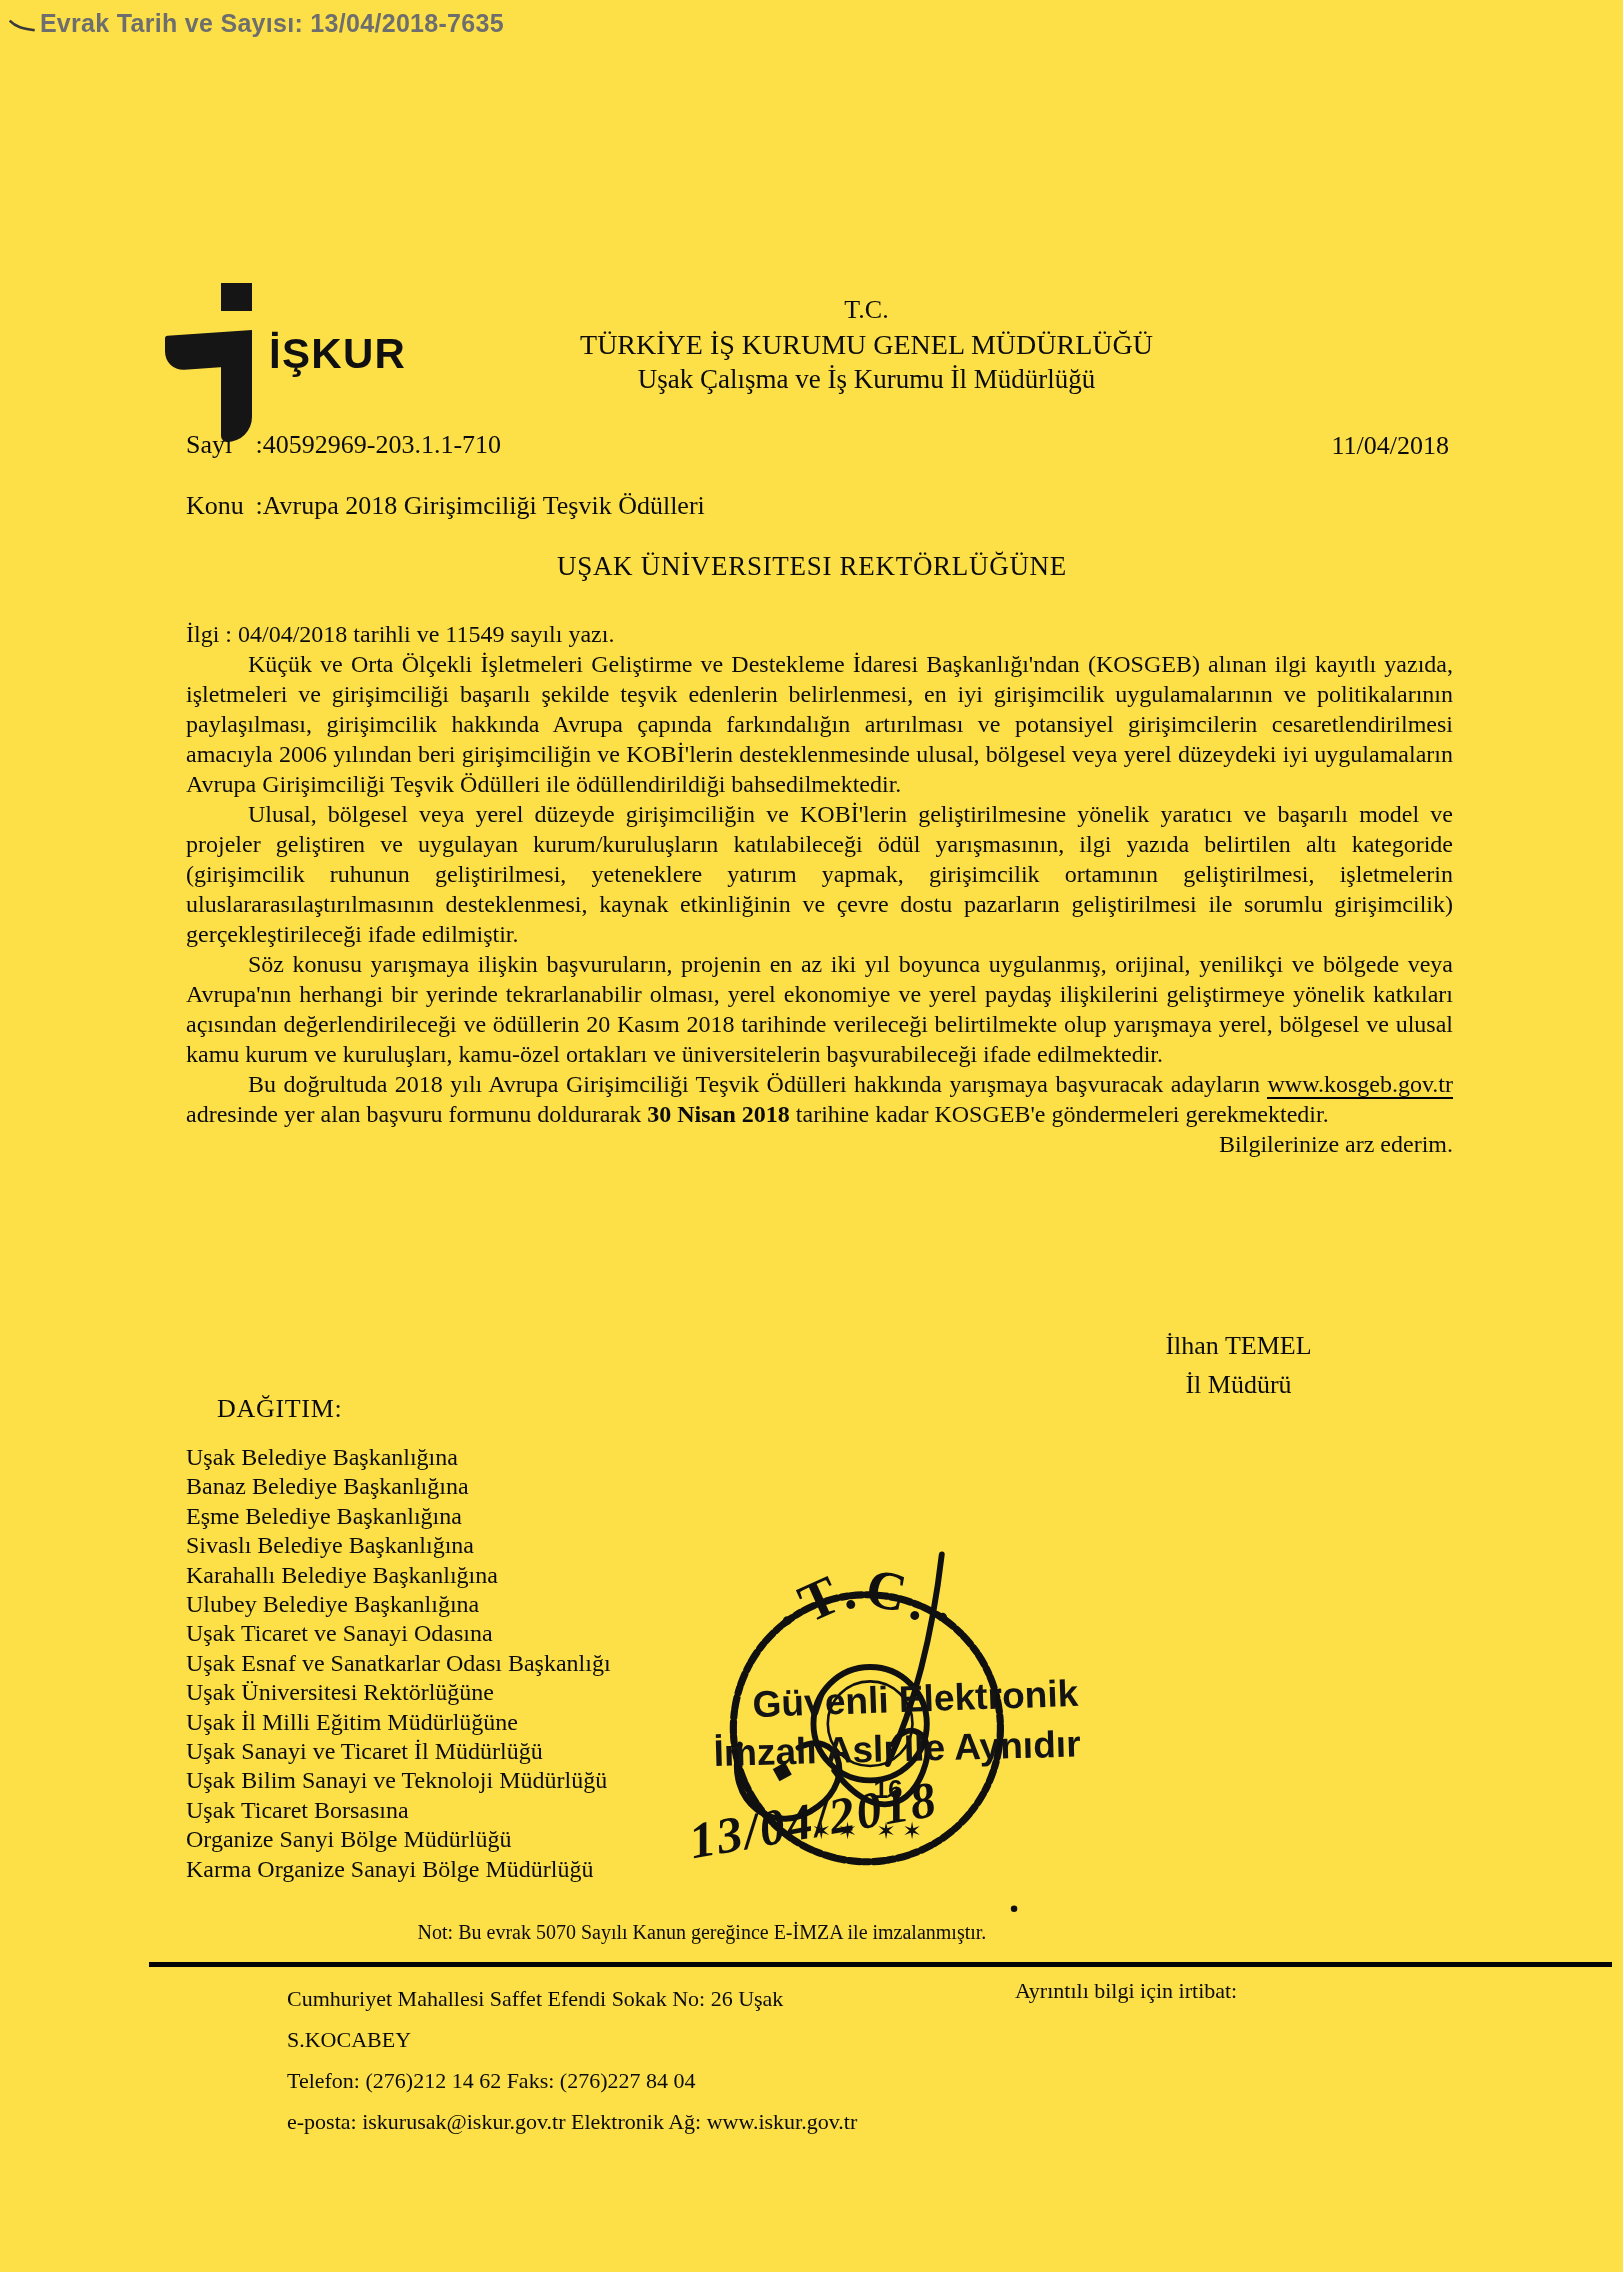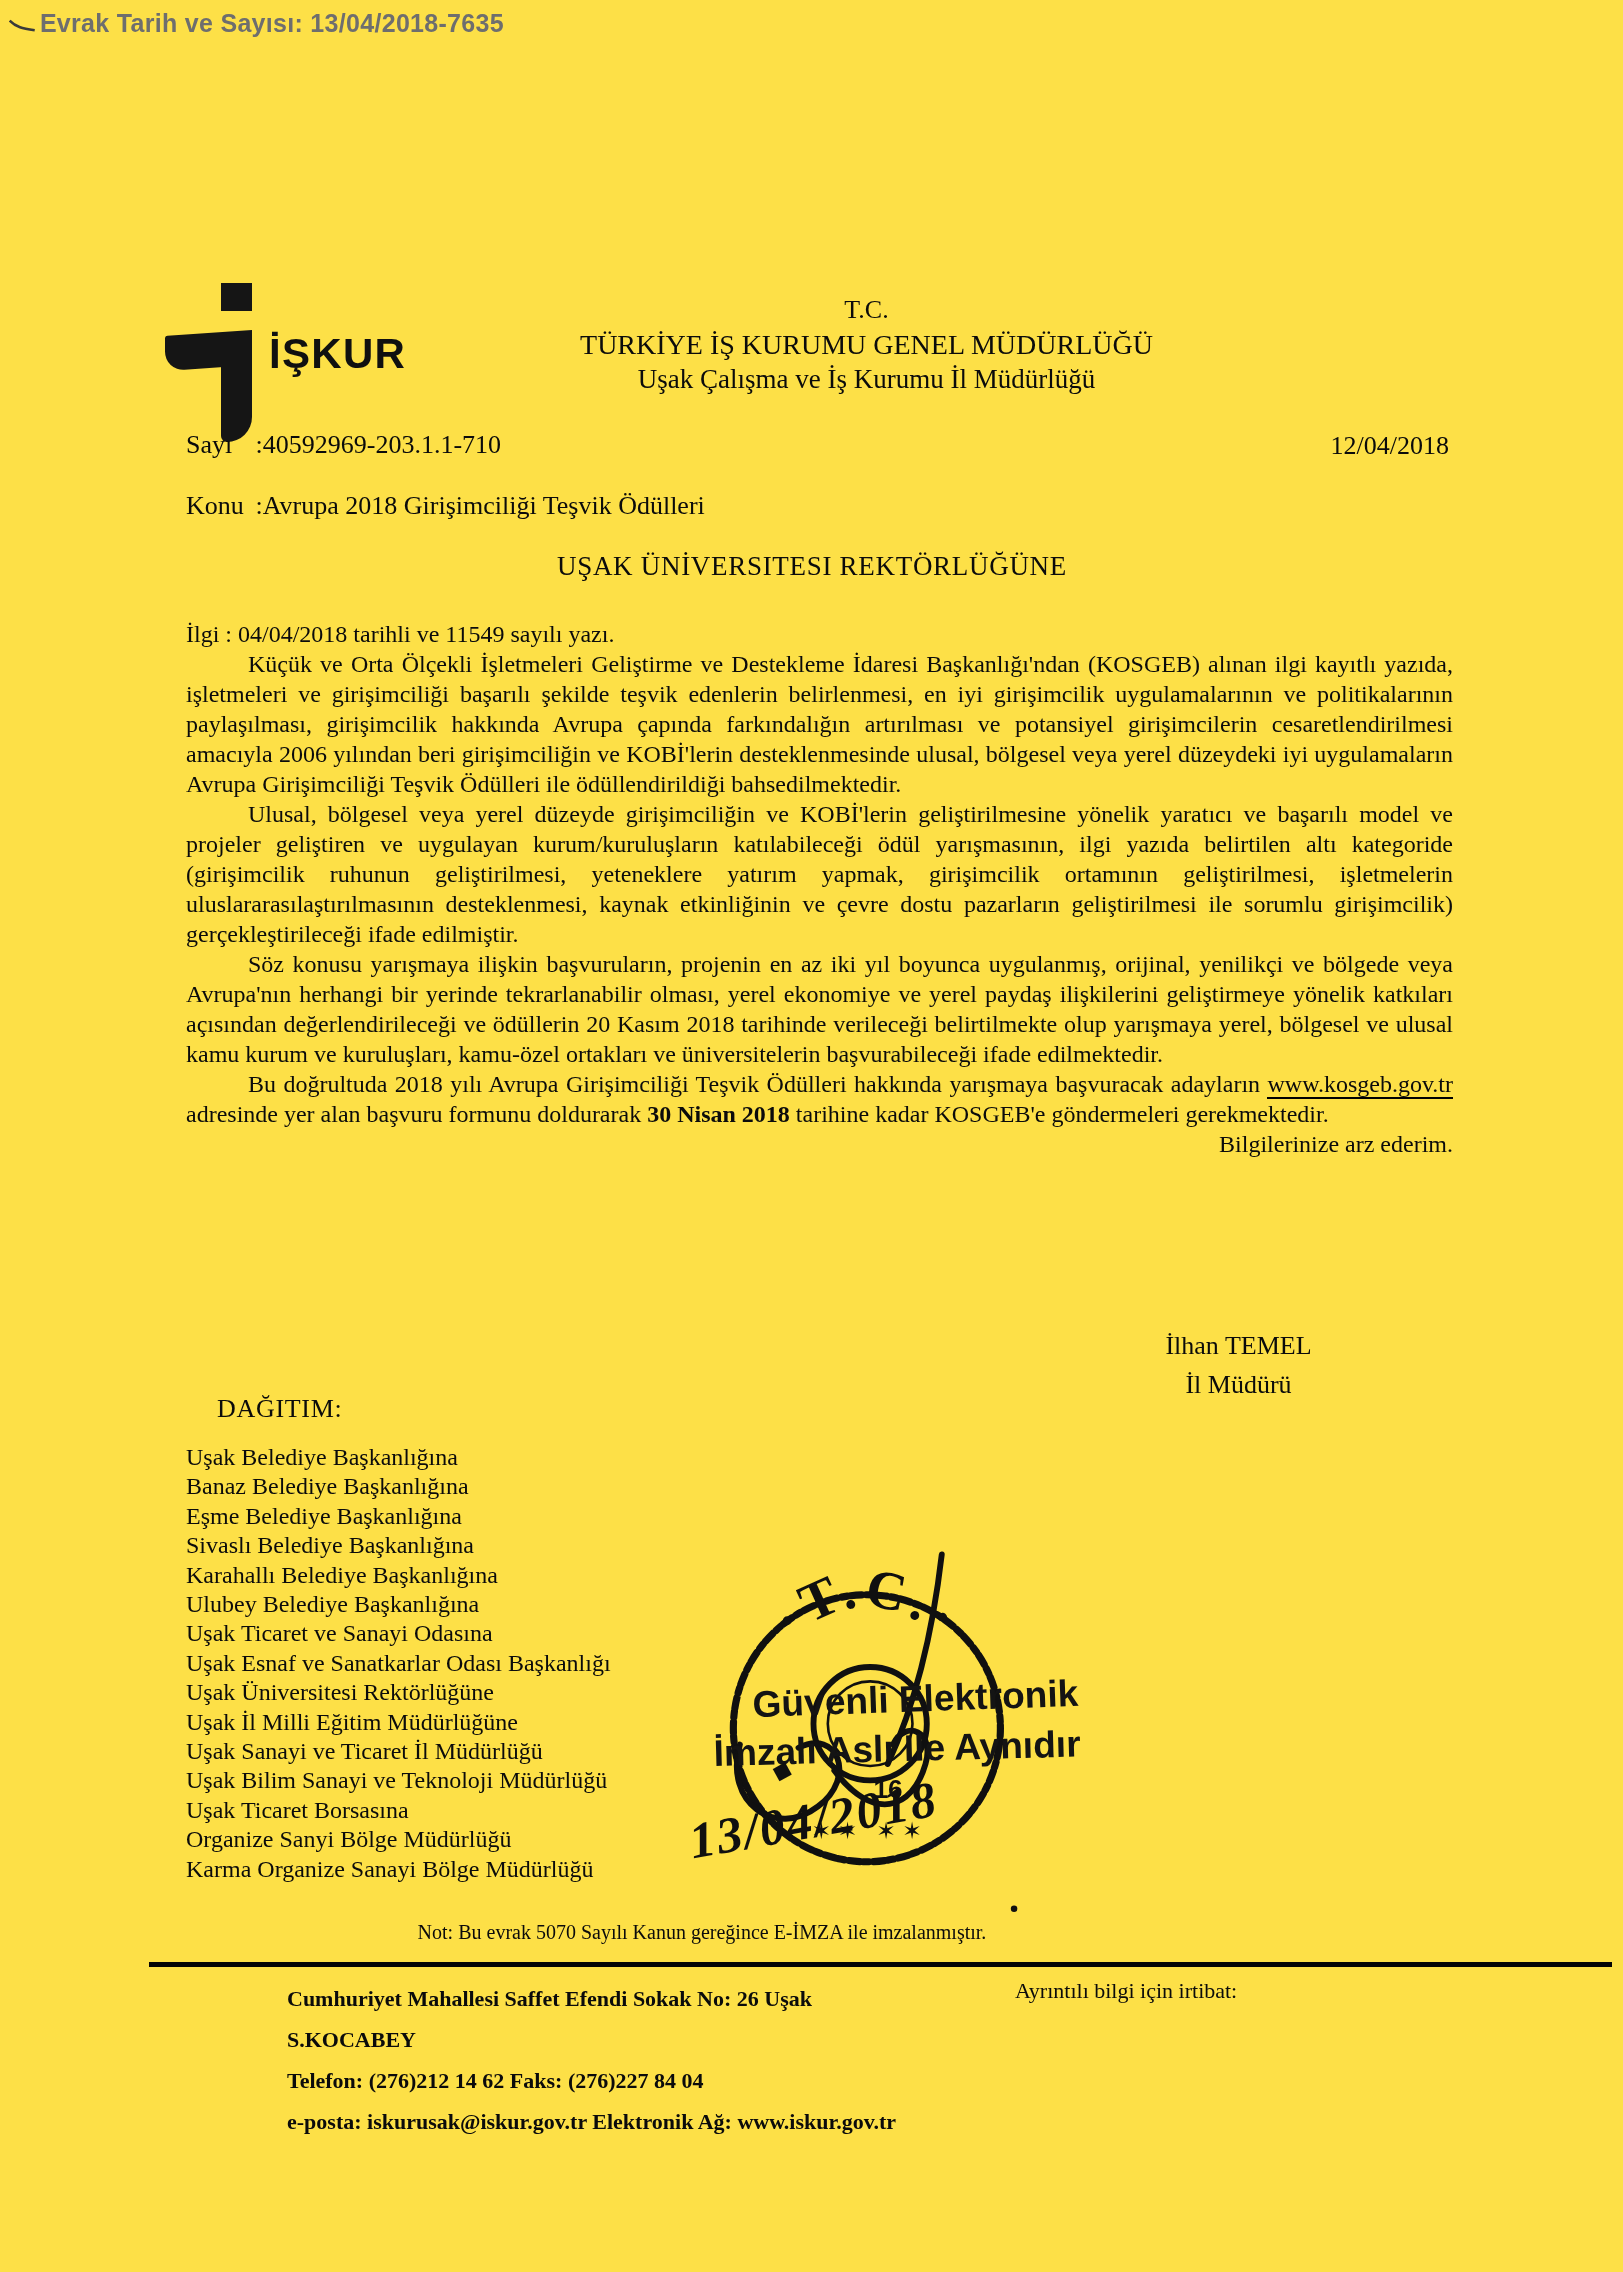--- a/index.html
+++ b/index.html
@@ -44,21 +44,21 @@
   
   .dist-label{position:absolute;left:186px;top:1394px;font-size:26px;letter-spacing:0.7px;margin-left:31px;}
   .dist-list{position:absolute;left:186px;top:1443px;margin:0;padding:0;list-style:none;
     font-size:24px;line-height:29.4px;}
   
   .stamp{position:absolute;left:678px;top:1549px;width:495px;height:365px;}
   .stamp svg{width:100%;height:100%;}
   
   .note{position:absolute;left:0;top:1921px;width:1404px;text-align:center;font-size:20px;}
   .rule{position:absolute;left:149px;top:1962px;width:1463px;height:4.6px;background:#050505;}
-  .footer-left{position:absolute;left:287px;top:1978px;width:717px;font-size:22px;line-height:41px;font-weight:bold;}
+  .footer-left{position:absolute;left:287px;top:1978px;width:717px;font-size:22px;line-height:41px;}
   .footer-right{position:absolute;left:1015px;top:1978px;width:521px;font-size:22px;}
 </style>
 </head>
 <body>
 
 <div class="page">
 
   <div class="top-note">
     <svg width="27" height="14.3" viewBox="0 0 42 22">
       <path d="M1 4 C 10 14, 22 16, 40 19" stroke="#3a3a3a" stroke-width="4" fill="none"></path>
@@ -78,21 +78,21 @@
   <div class="org-header">
     <div class="org-tc">T.C.</div>
     <div class="org-name">TÜRKİYE İŞ KURUMU GENEL MÜDÜRLÜĞÜ</div>
     <div class="org-unit">Uşak Çalışma ve İş Kurumu İl Müdürlüğü</div>
   </div>
 
   <div class="sayi-row">
     <span class="meta-label">Sayı</span>
     <span>:40592969-203.1.1-710</span>
   </div>
-  <div class="doc-date">12/04/2018</div>
+  <div class="doc-date">11/04/2018</div>
 
   <div class="konu-row">
     <span class="meta-label">Konu</span>
     <span>:Avrupa 2018 Girişimciliği Teşvik Ödülleri</span>
   </div>
 
   <div class="addressee">UŞAK ÜNİVERSITESI REKTÖRLÜĞÜNE</div>
 
   <div class="body-text">
     <p class="ilgi">İlgi : 04/04/2018 tarihli ve 11549 sayılı yazı.</p>

